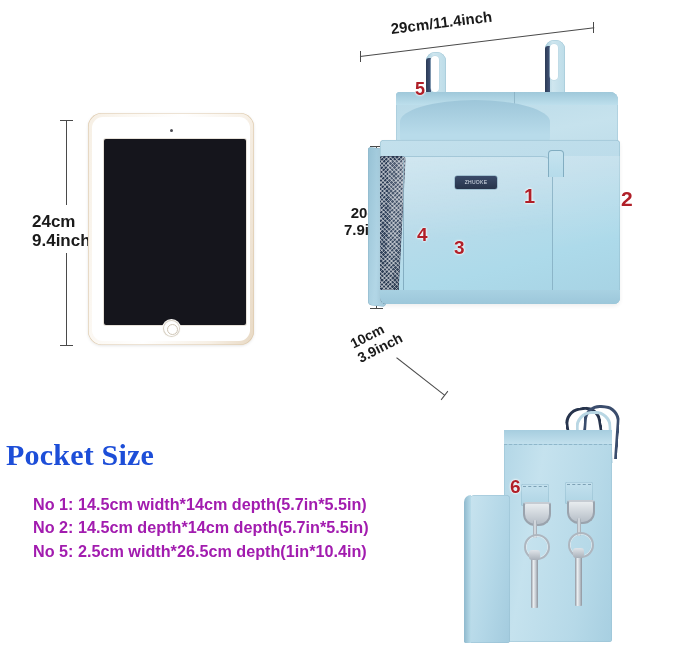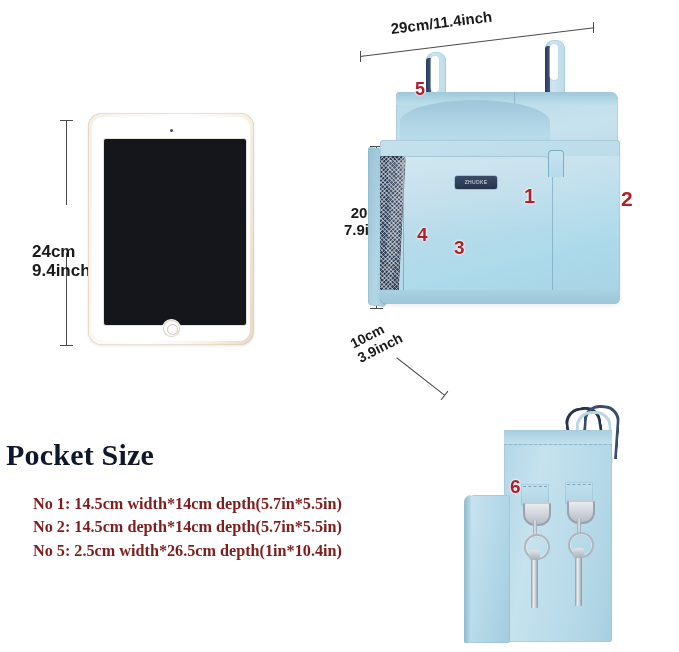--- a/index.html
+++ b/index.html
@@ -112,21 +112,20 @@
     left: 3px; top: 3px;
     width: 9px; height: 9px;
     border-radius: 50%;
     border: 1px solid #cfc6b6;
   }
 
   #tablet-dim-label {
     left: 32px; top: 212px;
     font-size: 17px;
     text-align: left;
-    margin-top: 30px;
   }
 
   
   #bag-figure { left: 338px; top: 0; width: 341px; height: 400px; }
 
   
   .strap {
     position: absolute;
     width: 20px;
     background: linear-gradient(90deg,#a9cfde 0%, #cfe6ef 38%, #bcdce8 100%);
@@ -299,35 +298,35 @@
   }
 
   
   #pocket-size-block { left: 0; top: 420px; width: 430px; height: 232px; }
   #pocket-size-title {
     position: absolute;
     left: 6px; top: 18px;
     font-family: "Liberation Serif", serif;
     font-weight: 700;
     font-size: 30px;
-    color: #0f172a;
+    color: #1d4ed8;
     letter-spacing: 0.2px;
   }
   #pocket-size-list {
     position: absolute;
     left: 33px; top: 73px;
     margin: 0;
     padding: 0;
     list-style: none;
   }
   #pocket-size-list li {
-    font-family: Liberation Serif, serif;
+    font-family: Liberation Sans, sans-serif;
     font-weight: 700;
     font-size: 16.2px;
-    color: #7f1d1d;
+    color: #a21caf;
     line-height: 23.4px;
     white-space: nowrap;
   }
 
   
   #sideview-figure { left: 450px; top: 405px; width: 229px; height: 247px; }
 
   .sv-straps {
     position: absolute;
     left: 117px; top: 0px;

